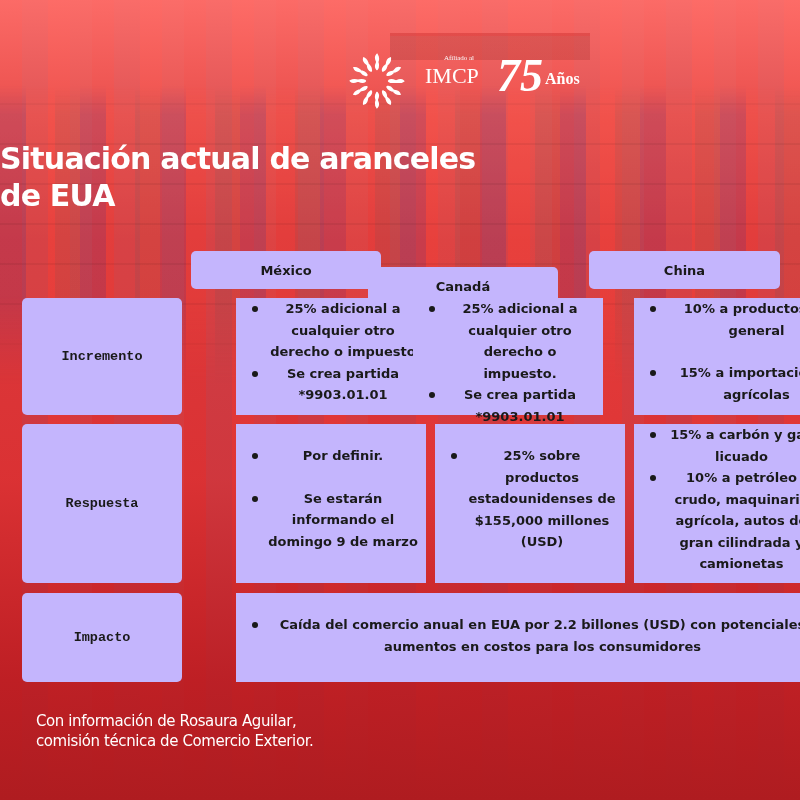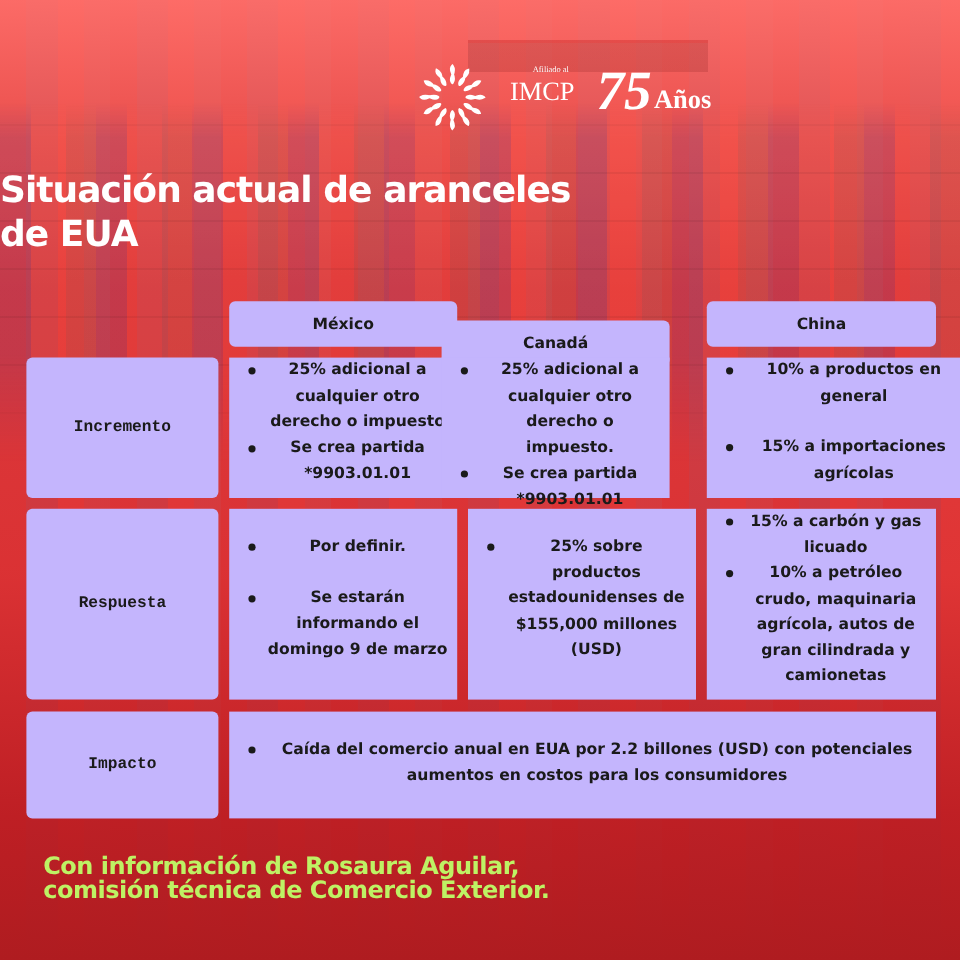--- a/index.html
+++ b/index.html
@@ -47,44 +47,44 @@
     .affil .imcp { font-size: 22px; display: block; line-height: 24px; margin-top: 2px; }
     .anniv {
       position: absolute; left: 497px; top: -4px; width: 110px; height: 60px; color: #fff;
     }
     .anniv .num {
       position: absolute; left: 0; top: 0; font-family: "Liberation Serif", serif;
       font-size: 46px; font-weight: bold; font-style: italic; line-height: 56px;
     }
     .anniv .anos {
       position: absolute; left: 48px; top: 22px; font-family: "Liberation Serif", serif;
-      font-size: 22px; font-weight: bold;
+      font-size: 16px; font-weight: bold;
     }
     .title {
       position: absolute; top: 140px; left: 0; width: 800px; text-align: left;
       color: #fff; font-family: "DejaVu Sans", sans-serif; font-weight: bold;
       font-size: 30px; line-height: 37px; letter-spacing: -0.8px;
     }
     .cell {
       position: absolute; background: #c4b5fd; box-sizing: border-box;
       color: #1a1a1a; font-weight: bold; font-size: 13px; text-align: center;
     }
     .hdr { border-radius: 5px; display: flex; align-items: center; justify-content: center; font-size: 13px; }
     .lbl { border-radius: 5px; display: flex; align-items: center; justify-content: center; font-size: 13.5px; font-family: Liberation Mono, monospace; }
-    .content { padding: 0 8px 12px 14px; line-height: 21.5px; font-size: 13px; }
+    .content { padding: 0 8px 12px 14px; line-height: 21.5px; font-size: 13px; margin-left: 45px; }
     .content ul { margin: 0; padding: 0 0 0 18px; list-style: none; }
     .content li { position: relative; }
     .content li::before {
       content: ""; position: absolute; left: -16px; top: 8px; width: 6px; height: 6px;
       background: #1a1a1a; border-radius: 50%;
     }
     .gap { height: 21px; }
     .footer {
-      position: absolute; left: 36px; top: 711px; color: #bef264; font-weight: bold;
-      font-size: 20px; line-height: 20px; letter-spacing: -0.4px;
+      position: absolute; left: 36px; top: 711px; color: #ffffff; font-weight: normal;
+      font-size: 15px; line-height: 20px; letter-spacing: -0.4px;
     }
   </style>
 </head>
 <body>
 
 <div class="bg"></div>
 <div class="containers"></div>
 <div class="ship-top"></div>
 
 <div class="logo-row">

